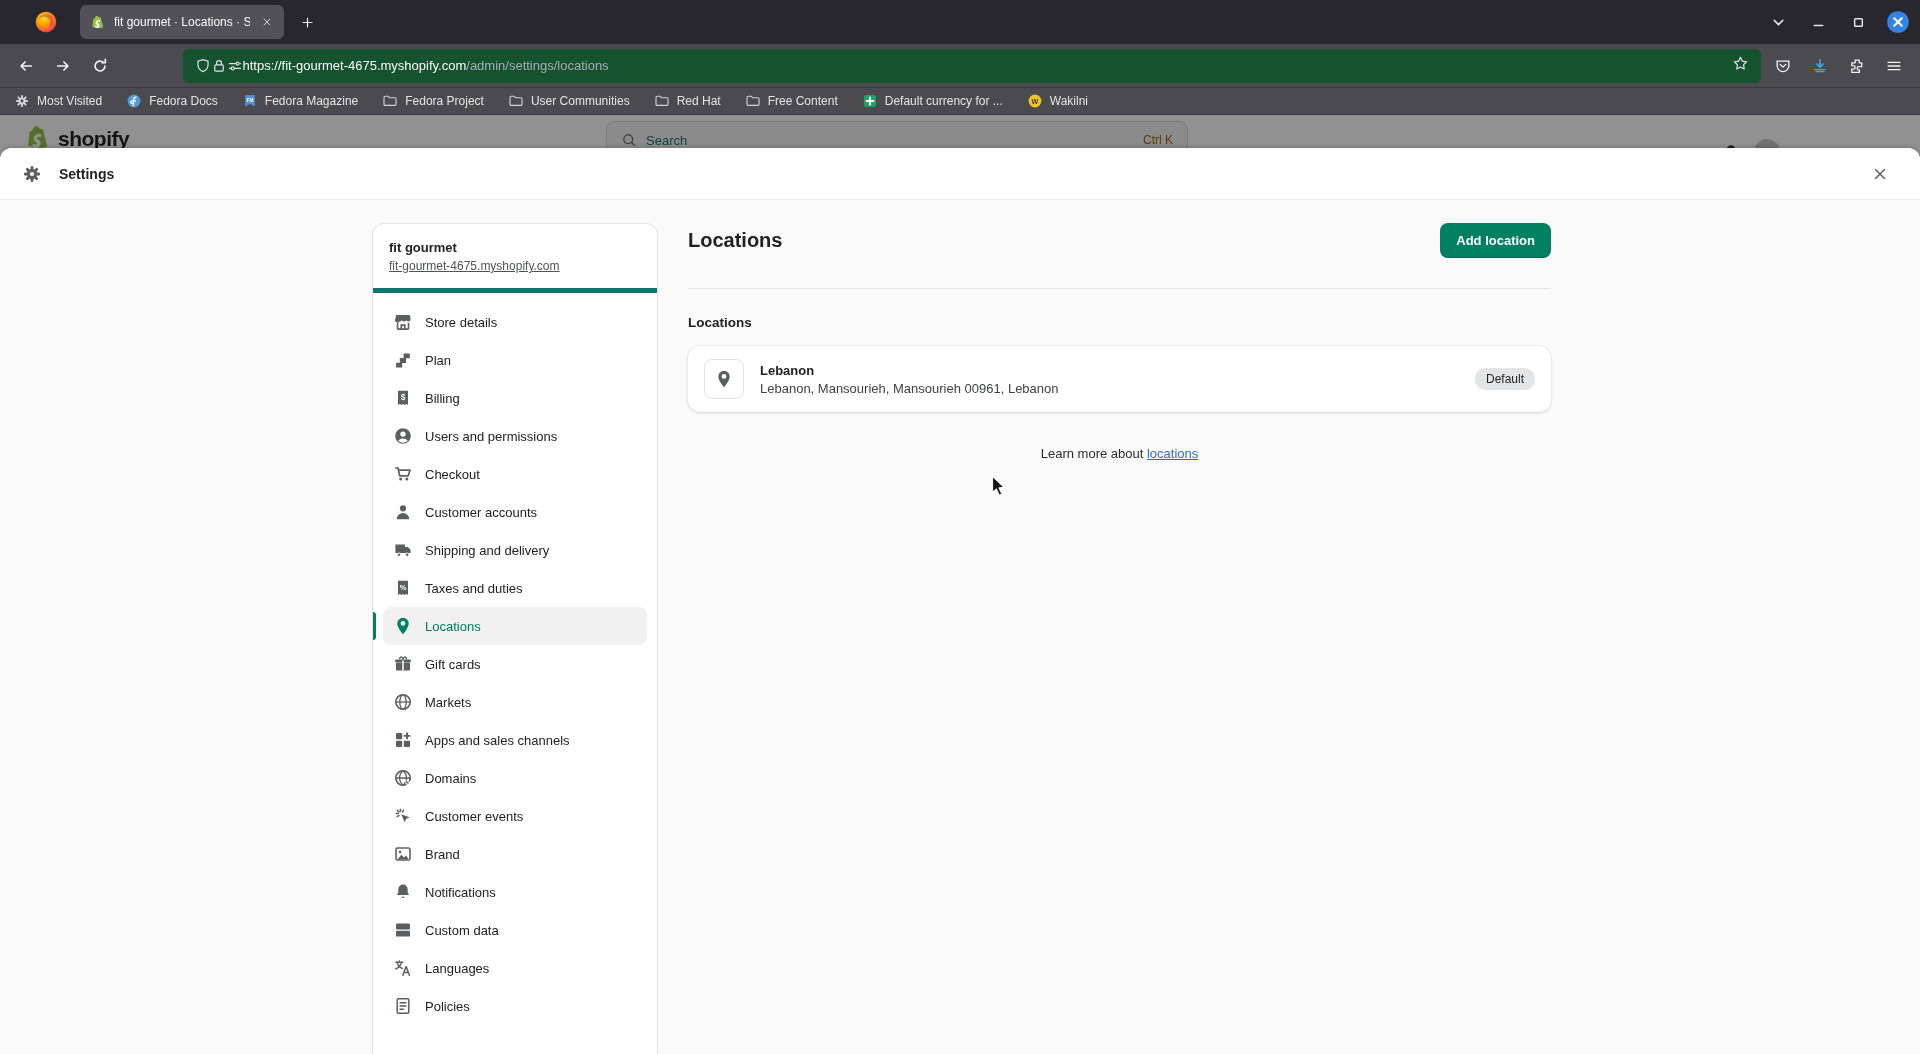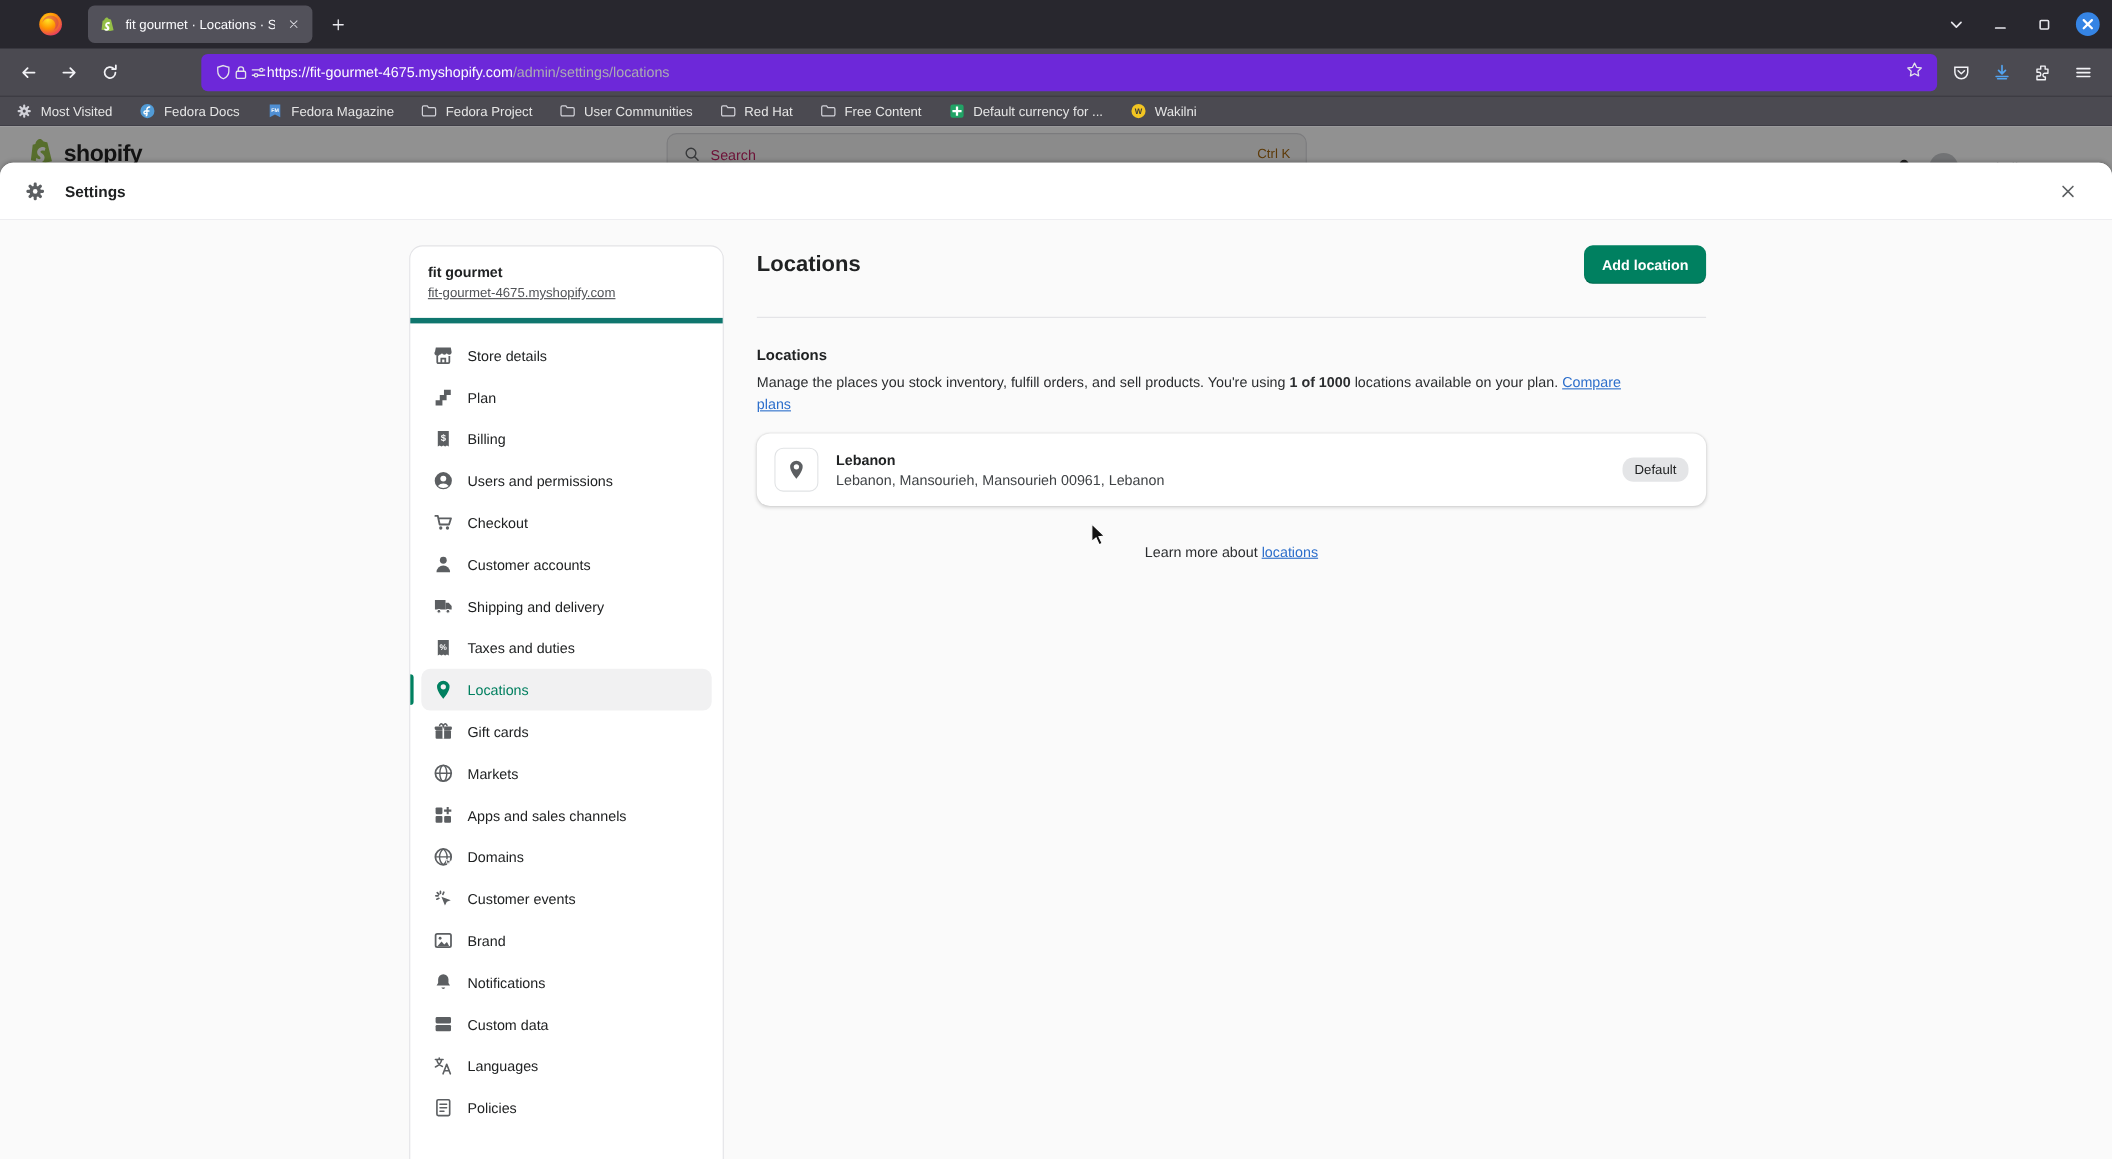--- a/index.html
+++ b/index.html
@@ -22,21 +22,21 @@
   .win-controls { margin-left:auto; display:flex; align-items:center; gap:16px; }
   .wc { width:24px; height:24px; color:#e6e6ec; display:flex; align-items:center; justify-content:center; }
   .wc svg { width:17px; height:17px; }
   .wc.close svg { width:24px; height:24px; }
 
   .navbar { height:44px; background:#4b4a51; display:flex; align-items:center; padding:0 12px; gap:8px;
             border-bottom:1px solid #3a393f; }
   .nav-btn { width:32px; height:32px; border-radius:6px; color:#f2f2f6; display:flex; align-items:center; justify-content:center; }
   .nav-btn svg { width:18px; height:18px; }
   .nav-spacer { width:58px; }
-  .urlbar { width:1752px; height:34px; background:#6d28d9; border-radius:6px; display:flex; align-items:center;
+  .urlbar { width:1752px; height:34px; background:#14532d; border-radius:6px; display:flex; align-items:center;
             padding:0 12px; gap:0; }
   .urlbar .uic { color:#e3e3ea; display:flex; }
   .urlbar .uic svg { width:16px; height:16px; }
   .url-text { font-size:13px; color:#fbfbfe; white-space:nowrap; overflow:hidden; }
   .url-text .path { color:#ababb3; }
   .url-star { margin-left:auto; color:#e3e3ea; }
   .url-star svg { width:17px; height:17px; }
   .dl { color:#53a4f0 !important; }
 
   .bookmarksbar { height:27px; background:#4b4a51; display:flex; align-items:center; padding:0 14px; gap:24px;
@@ -49,21 +49,21 @@
   
   .page { position:relative; height:939px; background:#f1f2f4; overflow:hidden; }
   .adminstrip { position:absolute; top:0; left:0; right:0; height:40px; background:#ffffff; z-index:0; }
   .shop-logo { position:absolute; left:24px; top:8px; display:flex; align-items:center; gap:6px; }
   .shop-logo svg { width:28px; height:28px; }
   .shop-wordmark { font-size:21px; font-weight:bold; color:#1a1a1a; letter-spacing:-0.5px; }
   .admin-search { position:absolute; left:606px; top:6px; width:582px; height:38px; background:#f4f4f5;
                   border:1px solid #d7d7db; border-radius:9px; display:flex; align-items:center; padding:0 14px; gap:9px; }
   .admin-search .sic { color:#5c5f62; display:flex; }
   .admin-search .sic svg { width:16px; height:16px; }
-  .admin-search .ph { color:#be185d; font-size:13px; }
+  .admin-search .ph { color:#0f766e; font-size:13px; }
   .admin-search .kbd { margin-left:auto; color:#a16207; font-size:12px; }
   .admin-right { position:absolute; right:26px; top:24px; display:flex; align-items:center; gap:14px; }
   .admin-bell { color:#303030; display:flex; }
   .admin-bell svg { width:18px; height:18px; }
   .avatar { width:26px; height:26px; border-radius:50%; background:#c6c9cc; color:#303030; font-size:10px; font-weight:bold;
             display:flex; align-items:center; justify-content:center; }
   .admin-user { font-size:13px; color:#202223; font-weight:500; white-space:nowrap; }
   .dim { position:absolute; top:0; left:0; right:0; height:52px; background:rgba(10,10,12,0.45); z-index:1; }
 
   
@@ -580,23 +580,20 @@
             </div>
         </div>
 
         <div class="settings-main">
           <div class="main-head">
             <div class="page-title">Locations</div>
             <button class="add-btn">Add location</button>
           </div>
           <hr class="main-divider">
           <div class="section-title">Locations</div>
-          <div class="section-desc">
-            <span>Manage the places you stock inventory, fulfill orders, and sell products. You're using </span><b>1 of 1000</b><span> locations available on your plan. </span><a class="link">Compare plans</a>
-          </div>
           <div class="loc-card">
             <span class="loc-iconbox">
                 <svg viewBox="0 0 20 20">
                   <path d="M10 1.8a5.7 5.7 0 0 0-5.7 5.7C4.3 11.8 10 18.2 10 18.2s5.7-6.4 5.7-10.7A5.7 5.7 0 0 0 10 1.8zm0 8a2.4 2.4 0 1 1 0-4.8 2.4 2.4 0 0 1 0 4.8z" fill="currentColor"></path>
                 </svg>
               </span>
             <span>
               <div class="loc-name">Lebanon</div>
               <div class="loc-address">Lebanon, Mansourieh, Mansourieh 00961, Lebanon</div>
             </span>

